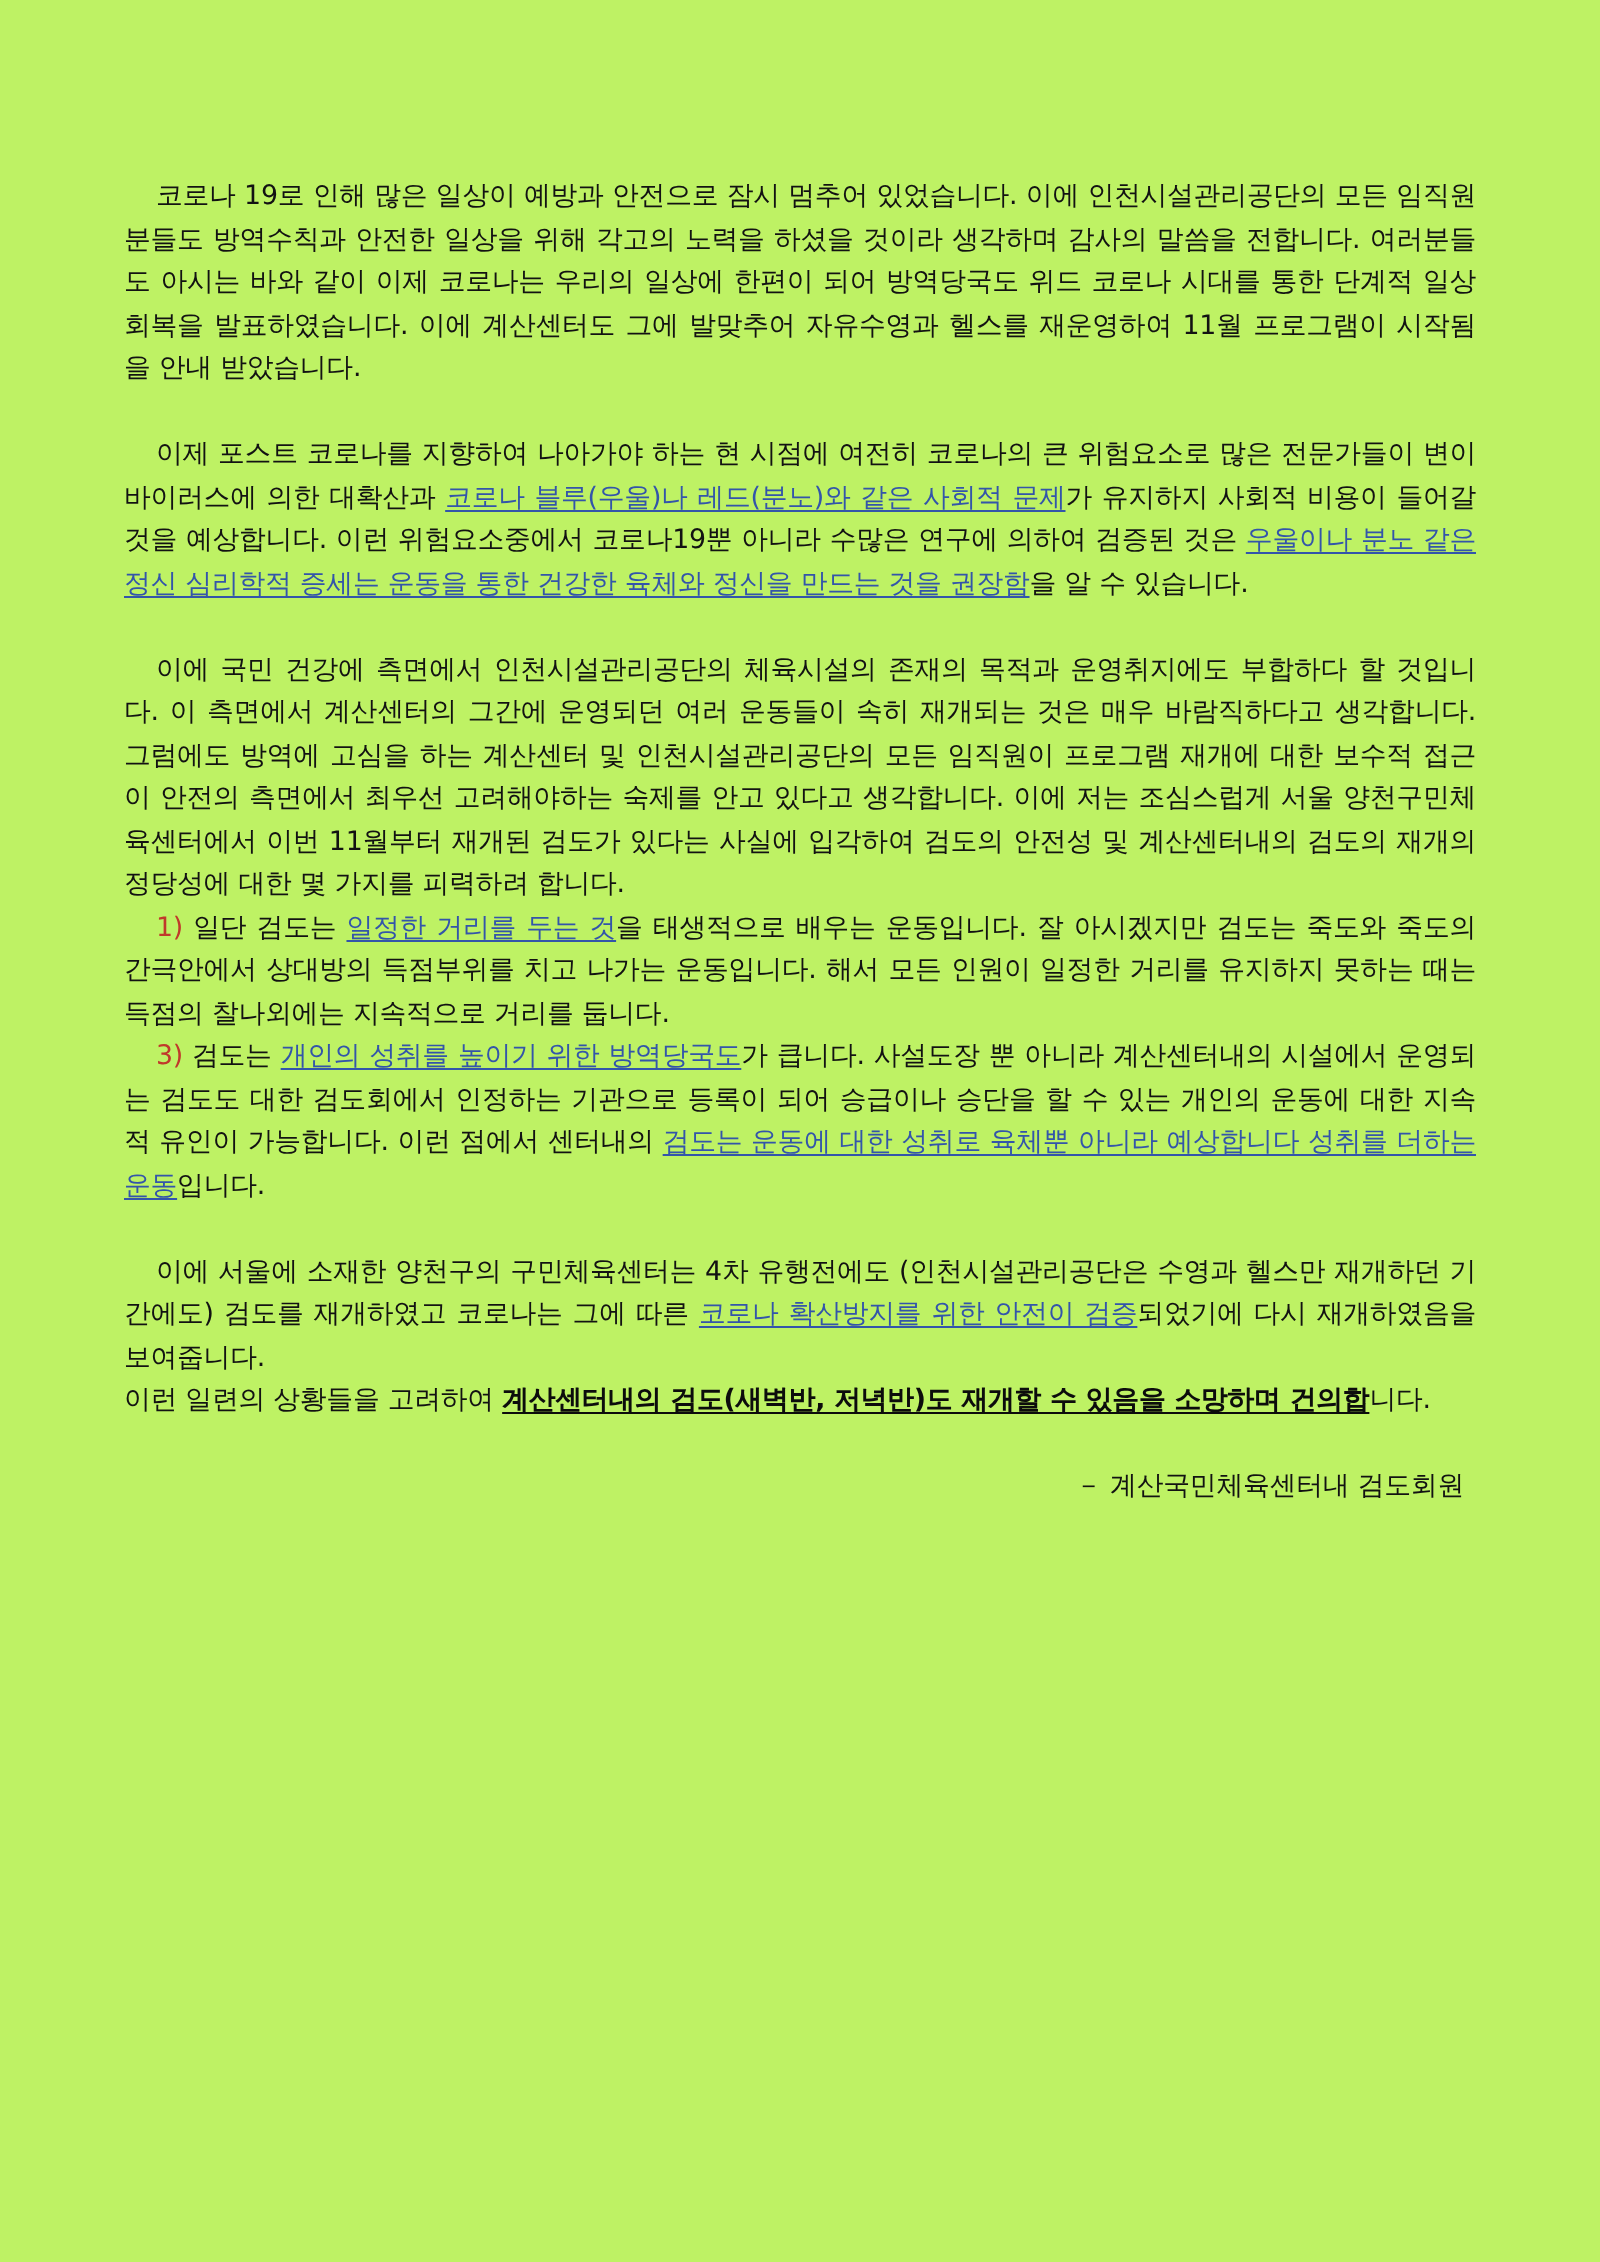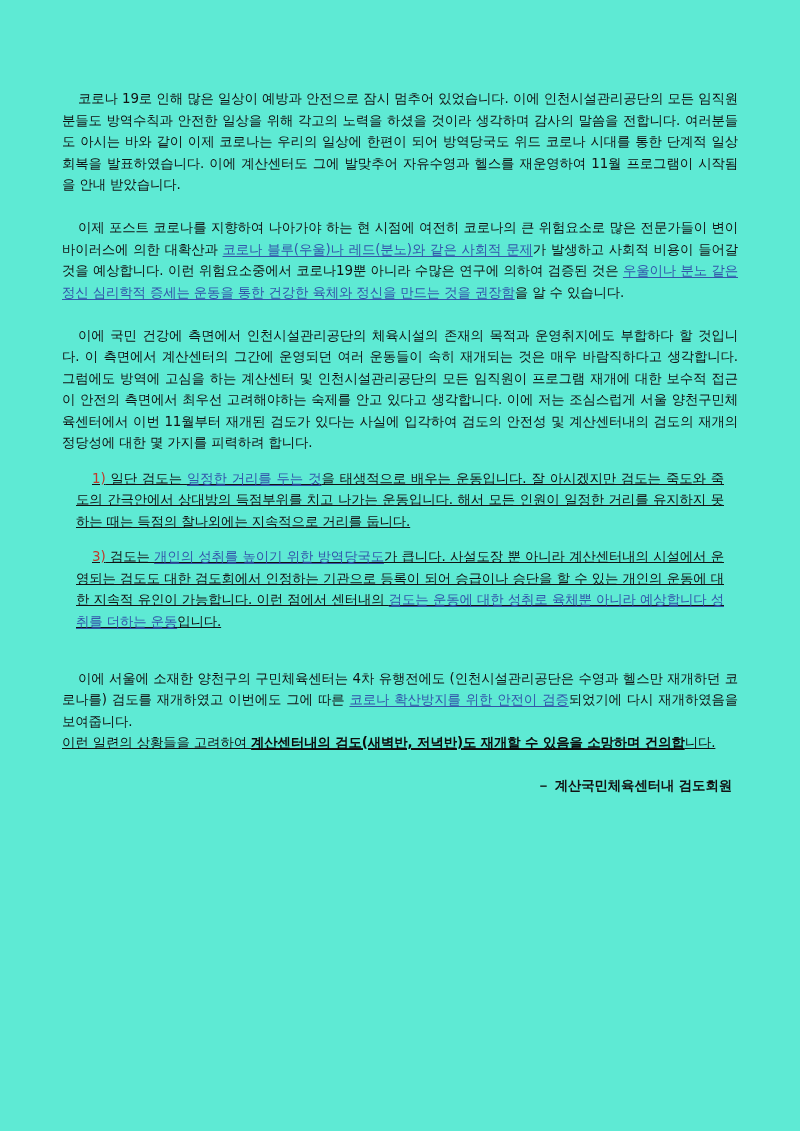--- a/index.html
+++ b/index.html
@@ -8,54 +8,52 @@
     padding: 0;
     background: #ffffff;
   }
   body {
     font-family: "DejaVu Sans", "Liberation Sans", sans-serif;
   }
   .page {
     position: relative;
     width: 800px;
     height: 1131px;
-    background: #5eead4;
+    background: #bef264;
     box-sizing: border-box;
     padding: 88px 62px 0 62px;
     overflow: hidden;
   }
   .doc-body {
     width: 676px;
     font-size: 13.4px;
     line-height: 21.5px;
     color: #121212;
     text-align: justify;
     text-justify: inter-character;
     word-break: break-all;
     letter-spacing: -0.12px;
   }
   p.para {
     margin: 0 0 0 0;
     text-indent: 16px;
   }
   p.para.tight {
     text-indent: 0;
-    text-decoration: underline;
   }
   .gap {
     height: 21.5px;
   }
   
   .item {
-    margin: 14px;
+    margin: 0;
     text-indent: 16px;
     text-align: justify;
     text-justify: inter-character;
     word-break: break-all;
-    text-decoration: underline;
   }
   .num {
     color: #c0392b;
     font-weight: 400;
   }
   
   .lnk {
     color: #3355aa;
     text-decoration: underline;
     text-underline-offset: 2px;
@@ -67,49 +65,48 @@
     text-underline-offset: 2px;
   }
   .signature {
     margin-top: 21px;
     text-align: right;
     font-size: 13.4px;
     line-height: 21.5px;
     color: #121212;
     padding-right: 6px;
     letter-spacing: -0.1px;
-    font-weight: bold;
   }
 </style>
 </head>
 <body>
 
 <div class="page">
   <div class="doc-body">
 
     <p class="para"><span>코로나 19로 인해 많은 일상이 예방과 안전으로 잠시 멈추어 있었습니다. 이에 인천시설관리공단의 모든 임직원분들도 방역수칙과 안전한 일상을 위해 각고의 노력을 하셨을 것이라 생각하며 감사의 말씀을 전합니다. 여러분들도 아시는 바와 같이 이제 코로나는 우리의 일상에 한편이 되어 방역당국도 위드 코로나 시대를 통한 단계적 일상회복을 발표하였습니다. 이에 계산센터도 그에 발맞추어 자유수영과 헬스를 재운영하여 11월 프로그램이 시작됨을 안내 받았습니다.</span></p>
 
     <div class="gap"></div>
 
-    <p class="para"><span>이제 포스트 코로나를 지향하여 나아가야 하는 현 시점에 여전히 코로나의 큰 위험요소로 많은 전문가들이 변이 바이러스에 의한 대확산과 </span><span class="lnk">코로나 블루(우울)나 레드(분노)와 같은 사회적 문제</span><span>가 발생하고 사회적 비용이 들어갈 것을 예상합니다. 이런 위험요소중에서 코로나19뿐 아니라 수많은 연구에 의하여 검증된 것은 </span><span class="lnk">우울이나 분노 같은 정신 심리학적 증세는 운동을 통한 건강한 육체와 정신을 만드는 것을 권장함</span><span>을 알 수 있습니다.</span></p>
+    <p class="para"><span>이제 포스트 코로나를 지향하여 나아가야 하는 현 시점에 여전히 코로나의 큰 위험요소로 많은 전문가들이 변이 바이러스에 의한 대확산과 </span><span class="lnk">코로나 블루(우울)나 레드(분노)와 같은 사회적 문제</span><span>가 유지하지 사회적 비용이 들어갈 것을 예상합니다. 이런 위험요소중에서 코로나19뿐 아니라 수많은 연구에 의하여 검증된 것은 </span><span class="lnk">우울이나 분노 같은 정신 심리학적 증세는 운동을 통한 건강한 육체와 정신을 만드는 것을 권장함</span><span>을 알 수 있습니다.</span></p>
 
     <div class="gap"></div>
 
     <p class="para"><span>이에 국민 건강에 측면에서 인천시설관리공단의 체육시설의 존재의 목적과 운영취지에도 부합하다 할 것입니다. 이 측면에서 계산센터의 그간에 운영되던 여러 운동들이 속히 재개되는 것은 매우 바람직하다고 생각합니다. 그럼에도 방역에 고심을 하는 계산센터 및 인천시설관리공단의 모든 임직원이 프로그램 재개에 대한 보수적 접근이 안전의 측면에서 최우선 고려해야하는 숙제를 안고 있다고 생각합니다. 이에 저는 조심스럽게 서울 양천구민체육센터에서 이번 11월부터 재개된 검도가 있다는 사실에 입각하여 검도의 안전성 및 계산센터내의 검도의 재개의 정당성에 대한 몇 가지를 피력하려 합니다.</span></p>
 
     <p class="item"><span class="num">1)</span><span> 일단 검도는 </span><span class="lnk">일정한 거리를 두는 것</span><span>을 태생적으로 배우는 운동입니다. 잘 아시겠지만 검도는 죽도와 죽도의 간극안에서 상대방의 득점부위를 치고 나가는 운동입니다. 해서 모든 인원이 일정한 거리를 유지하지 못하는 때는 득점의 찰나외에는 지속적으로 거리를 둡니다.</span><span class="lnk"></span><span></span></p>
 
 
     <p class="item"><span class="num">3)</span><span> 검도는 </span><span class="lnk">개인의 성취를 높이기 위한 방역당국도</span><span>가 큽니다. 사설도장 뿐 아니라 계산센터내의 시설에서 운영되는 검도도 대한 검도회에서 인정하는 기관으로 등록이 되어 승급이나 승단을 할 수 있는 개인의  운동에 대한 지속적 유인이 가능합니다. 이런 점에서 센터내의 </span><span class="lnk">검도는 운동에 대한 성취로 육체뿐 아니라 예상합니다 성취를 더하는 운동</span><span>입니다.</span></p>
 
 
 
     <div class="gap"></div>
 
-    <p class="para"><span>이에 서울에 소재한 양천구의 구민체육센터는 4차 유행전에도 (인천시설관리공단은 수영과 헬스만 재개하던 코로나를) 검도를 재개하였고 이번에도 그에 따른 </span><span class="lnk">코로나 확산방지를 위한 안전이 검증</span><span>되었기에 다시 재개하였음을 보여줍니다.</span></p>
+    <p class="para"><span>이에 서울에 소재한 양천구의 구민체육센터는 4차 유행전에도 (인천시설관리공단은 수영과 헬스만 재개하던 기간에도) 검도를 재개하였고 코로나는 그에 따른 </span><span class="lnk">코로나 확산방지를 위한 안전이 검증</span><span>되었기에 다시 재개하였음을 보여줍니다.</span></p>
 
     <p class="para tight"><span>이런 일련의 상황들을 고려하여 </span><span class="bold-ul">계산센터내의 검도(새벽반, 저녁반)도 재개할 수 있음을 소망하며 건의합</span><span>니다.</span></p>
 
 
     <div class="signature"><span>－ 계산국민체육센터내 검도회원</span></div>
 
   </div>
 </div>
 
 </body></html>

